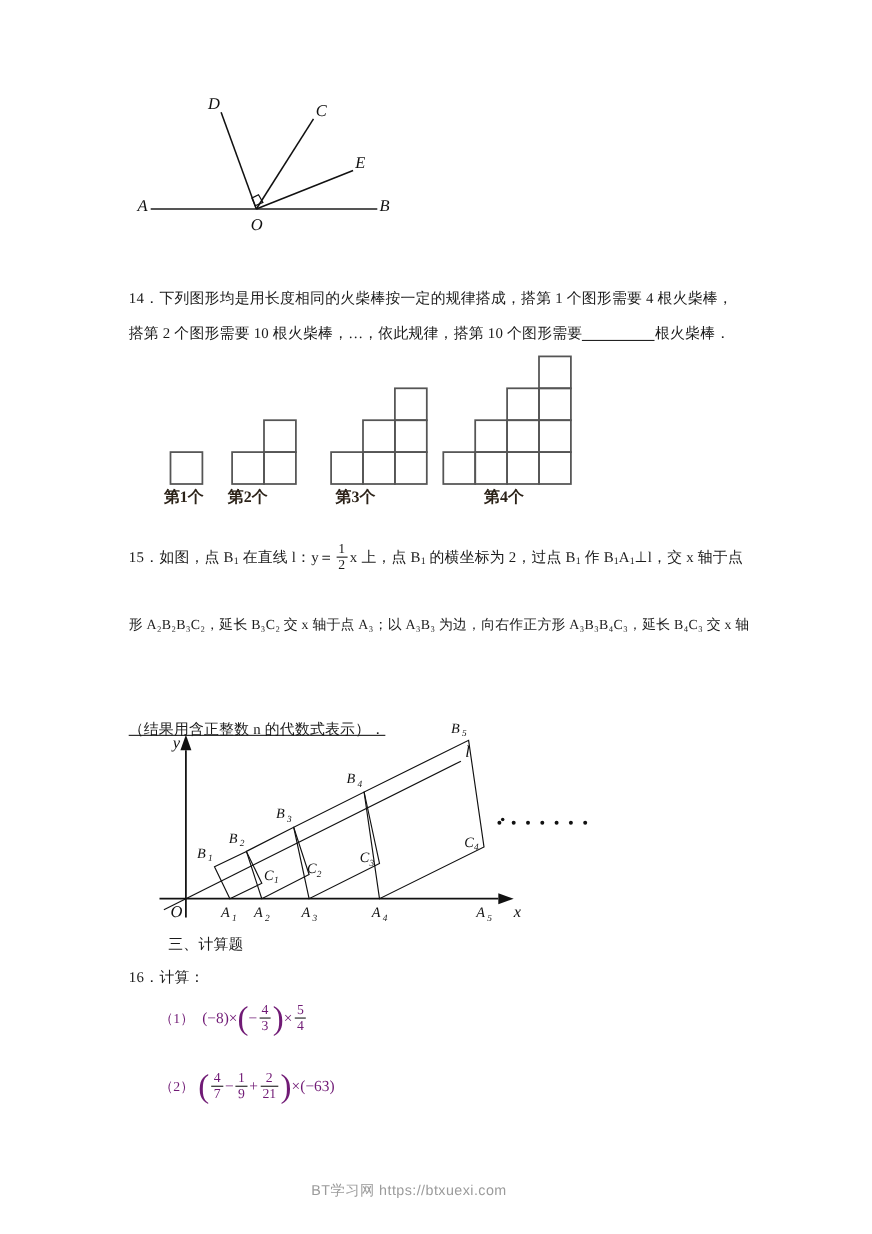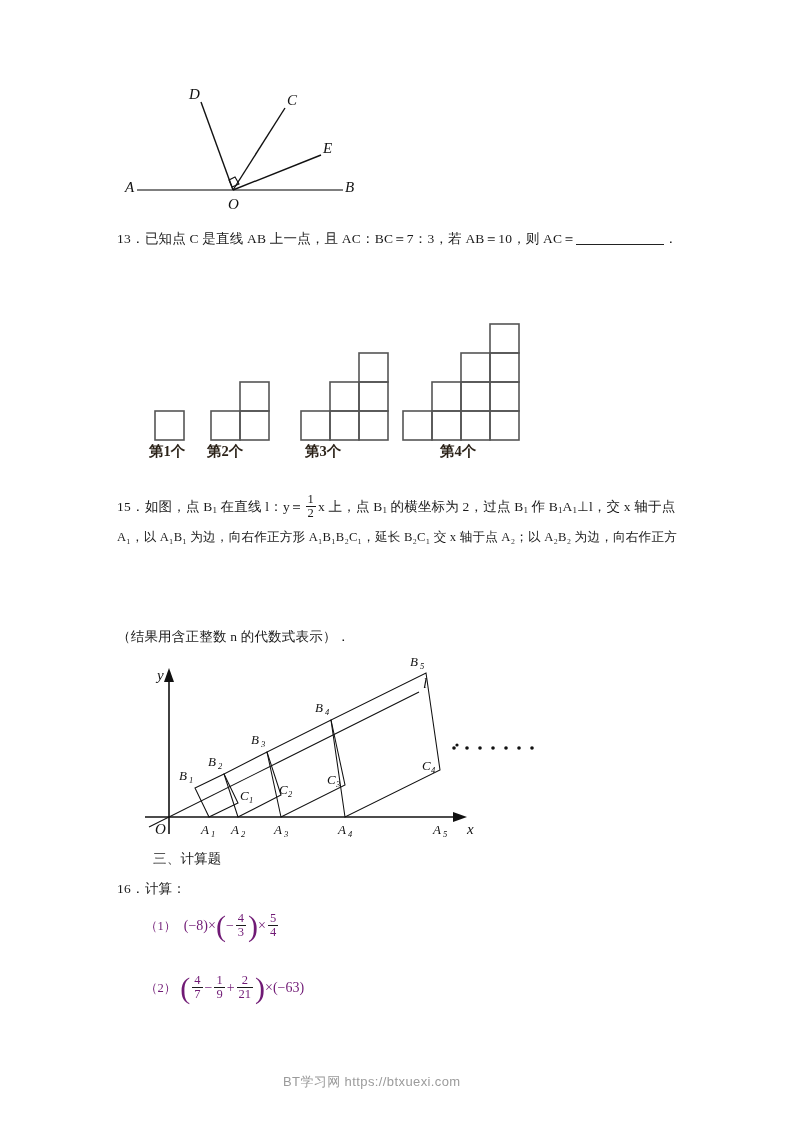--- a/index.html
+++ b/index.html
@@ -150,24 +150,27 @@
           <text class="mlabel" x="2" y="17">E</text>
         </svg>
     </div>
     <div style="position:absolute; left:101px; top:112px;">
       <svg width="20" height="24">
           <text class="mlabel" x="2" y="17">O</text>
         </svg>
     </div>
   </div>
 
-  <div class="qline" style="left:117px; top:231px;">
-    <span class="qnum">13．</span><span>已知点 C 是直线 AB 上一点，且 AC：BC＝7：3，若 AB＝10，则 AC＝</span><span class="blank-ul" style="width:88px; height:13px;"></span><span>．</span>
-  </div>
-
+
+  <div class="qline" style="left:117px; top:264px;">
+    <span class="qnum">14．</span><span>下列图形均是用长度相同的火柴棒按一定的规律搭成，搭第 1 个图形需要 4 根火柴棒，</span>
+  </div>
+  <div class="qline" style="left:117px; top:296px;">
+    <span>搭第 2 个图形需要 10 根火柴棒，…，依此规律，搭第 10 个图形需要</span><span class="blank-ul" style="width:66px; height:13px;"></span><span>根火柴棒．</span>
+  </div>
 
   <div class="fig" style="left:145px; top:325px; width:400px; height:120px;">
     <svg width="400" height="120" viewBox="0 0 400 120">
       <g stroke="#555" stroke-width="1.6" fill="none">
 
         <g>
           <rect x="10" y="86" width="29" height="29"></rect>
         </g>
 
         <g>
@@ -203,27 +206,27 @@
 
   <div class="label-zh" style="left:149px; top:442px;">第1个</div>
   <div class="label-zh" style="left:207px; top:442px;">第2个</div>
   <div class="label-zh" style="left:305px; top:442px;">第3个</div>
   <div class="label-zh" style="left:440px; top:442px;">第4个</div>
 
   <div class="qline" style="left:117px; top:494px;">
     <span class="qnum">15．</span><span>如图，点 B</span><span class="sub">1</span><span> 在直线 l：y＝</span><span class="frac"><span class="num">1</span><span class="den">2</span></span><span>x 上，点 B</span><span class="sub">1</span><span> 的横坐标为 2，过点 B</span><span class="sub">1</span><span> 作 B</span><span class="sub">1</span><span>A</span><span class="sub">1</span><span>⊥l，交 x 轴于点</span>
   </div>
 
-  <div class="qline" style="left:117px; top:531px; font-size:12.6px;">
-    <span>A₁，以 A₁B₁ 为边，向右作正方形 A₁B₁B₂C₁，延长 B₂C₁ 交 x 轴于点 A₂；以 A₂B₂ 为边，向右作正方</span>
-  </div>
-
-
-
-  <div class="qline" style="left:117px; top:630px;">
+
+  <div class="qline" style="left:117px; top:562px; font-size:12.6px;">
+    <span>形 A₂B₂B₃C₂，延长 B₃C₂ 交 x 轴于点 A₃；以 A₃B₃ 为边，向右作正方形 A₃B₃B₄C₃，延长 B₄C₃ 交 x 轴</span>
+  </div>
+
+
+  <div class="qline" style="left:117px; top:656px;text-decoration:underline;">
     <span>（结果用含正整数 n 的代数式表示）．</span>
   </div>
 
   <div class="fig" style="left:135px; top:662px; width:350px; height:185px;">
     <svg width="350" height="185" viewBox="0 0 350 185">
 
       <line x1="10" y1="155" x2="318" y2="155" stroke="#111" stroke-width="1.6"></line>
       <polygon points="318,150 332,155 318,160" fill="#111"></polygon>
 
       <line x1="34" y1="172" x2="34" y2="20" stroke="#111" stroke-width="1.6"></line>

